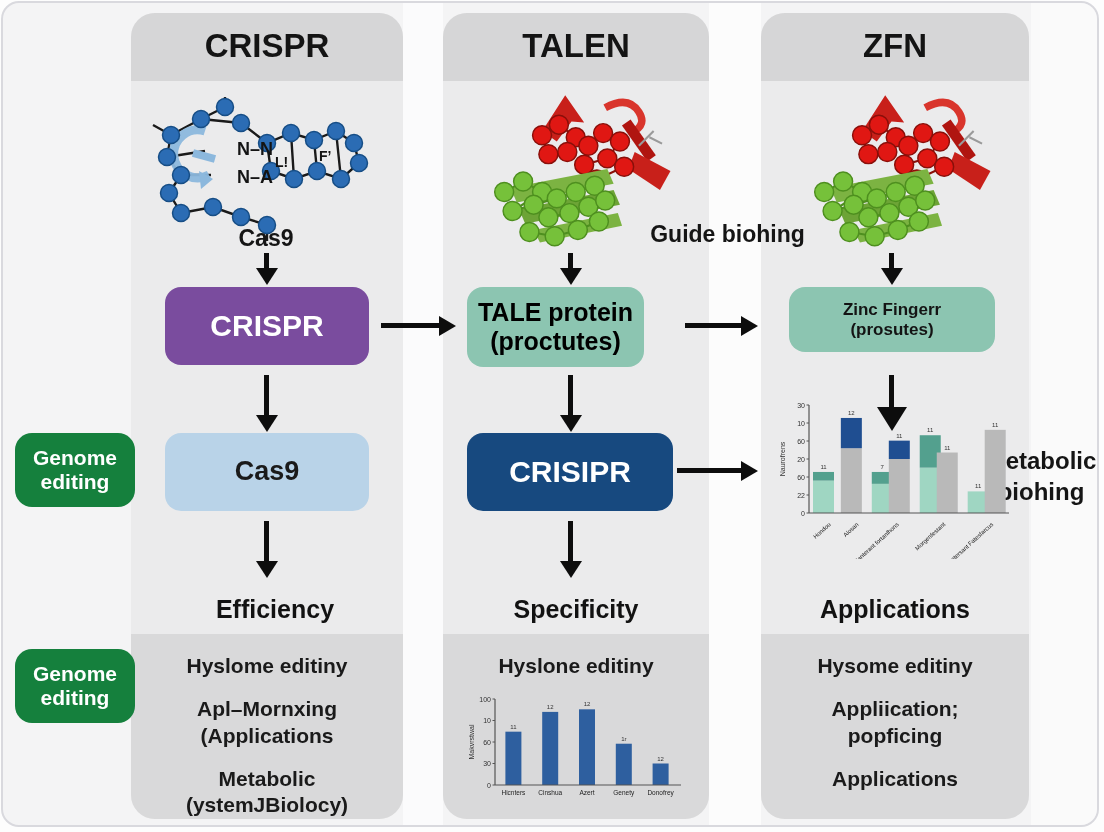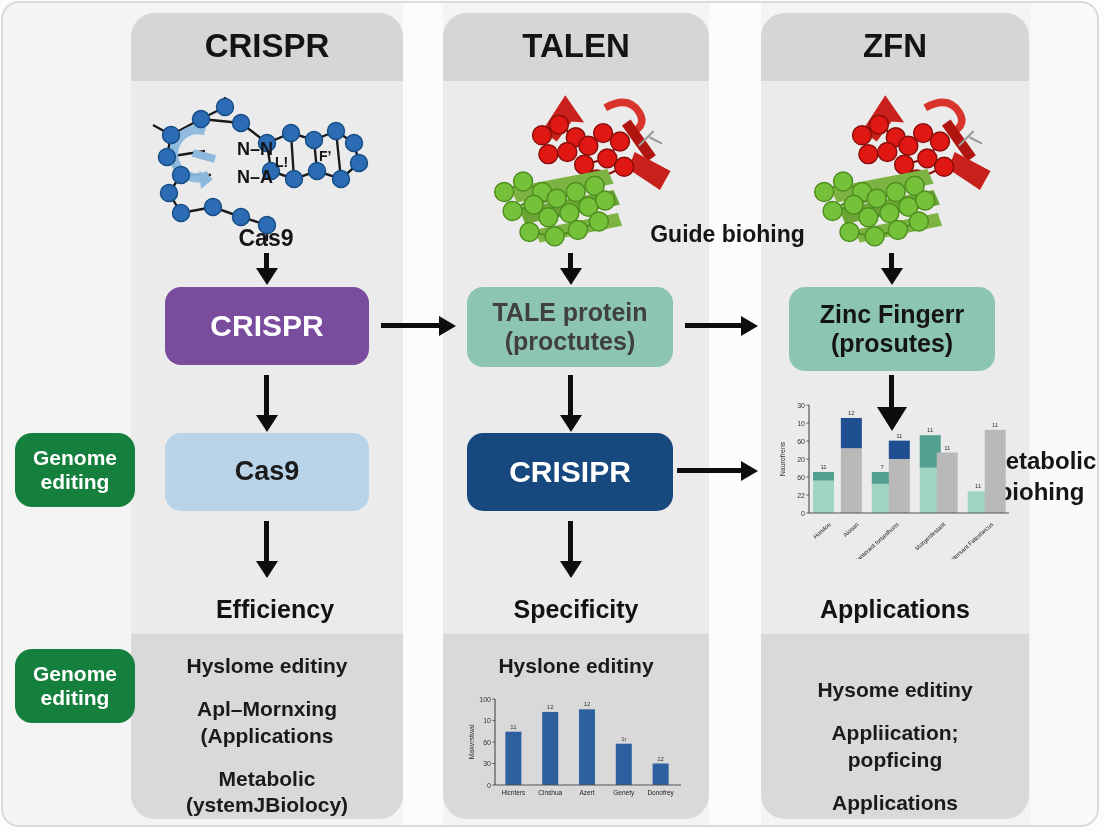--- a/index.html
+++ b/index.html
@@ -161,23 +161,23 @@
   <svg style="position:absolute;left:798px;top:88px;" width="200" height="160" viewBox="0 0 190 152">
       <use href="#protein-glyph"></use>
     </svg>
 
   <div class="caption" style="left:203px;top:222px;width:120px;font-size:23px;">Cas9</div>
   <div class="caption" style="left:642px;top:218px;width:165px;font-size:23px;">Guide biohing</div>
   <div class="caption" style="left:972px;top:442px;width:132px;font-size:24px;line-height:1.3;">Metabolic
 biohing</div>
 
   <div class="flowbox" style="left:162px;top:284px;width:204px;height:78px;background:#7a4c9e;color:#fff;font-size:30px;">CRISPR</div>
-  <div class="flowbox" style="left:464px;top:284px;width:206px;height:80px;background:#8cc5b1;color:#404040;font-size:25px;">TALE protein
+  <div class="flowbox" style="left:464px;top:284px;width:177px;height:80px;background:#8cc5b1;color:#000000;font-size:25px;">TALE protein
 (proctutes)</div>
-  <div class="flowbox" style="left:786px;top:284px;width:206px;height:84px;background:#8cc5b1;color:#141414;font-size:25px;">Zinc Fingerr
+  <div class="flowbox" style="left:786px;top:284px;width:206px;height:65px;background:#8cc5b1;color:#141414;font-size:17px;">Zinc Fingerr
 (prosutes)</div>
   <div class="flowbox" style="left:162px;top:430px;width:204px;height:78px;background:#b9d3e8;color:#1a1a1a;font-size:27px;">Cas9</div>
   <div class="flowbox" style="left:464px;top:430px;width:206px;height:78px;background:#17497f;color:#fff;font-size:30px;">CRISIPR</div>
 
   <div class="arrow-down" style="left:261px;top:250px;height:15px;"></div>
   <div class="arrow-down" style="left:261px;top:372px;height:40px;"></div>
   <div class="arrow-down" style="left:261px;top:518px;height:40px;"></div>
   <div class="arrow-down" style="left:565px;top:250px;height:15px;"></div>
   <div class="arrow-down" style="left:565px;top:372px;height:40px;"></div>
   <div class="arrow-down" style="left:565px;top:518px;height:40px;"></div>
@@ -270,19 +270,19 @@
         <text x="122" y="108" font-size="6.5" text-anchor="middle" fill="#222">Azert</text>
         <rect x="150.8" y="56.72" width="16" height="41.28" fill="#2e5f9f"></rect>
         <text x="158.8" y="53.72" font-size="6" text-anchor="middle" fill="#333">1r</text>
         <text x="158.8" y="108" font-size="6.5" text-anchor="middle" fill="#222">Genety</text>
         <rect x="187.6" y="76.5" width="16" height="21.5" fill="#2e5f9f"></rect>
         <text x="195.6" y="73.5" font-size="6" text-anchor="middle" fill="#333">12</text>
         <text x="195.6" y="108" font-size="6.5" text-anchor="middle" fill="#222">Donofrey</text>
         <line x1="30" y1="12" x2="30" y2="98" stroke="#555" stroke-width="1.2"></line>
         <line x1="30" y1="98" x2="216" y2="98" stroke="#555" stroke-width="1.2"></line>
       </svg></div>
-  <div class="bottom-text" style="left:766px;width:252px;top:674px;">
+  <div class="bottom-text" style="left:766px;width:252px;top:650px;">
     <p>Hysome editiny</p>
     <p>Appliication;
 popficing</p>
     <p style="margin-top:10px;">Applications</p>
   </div>
 </div>
 
 </body></html>

